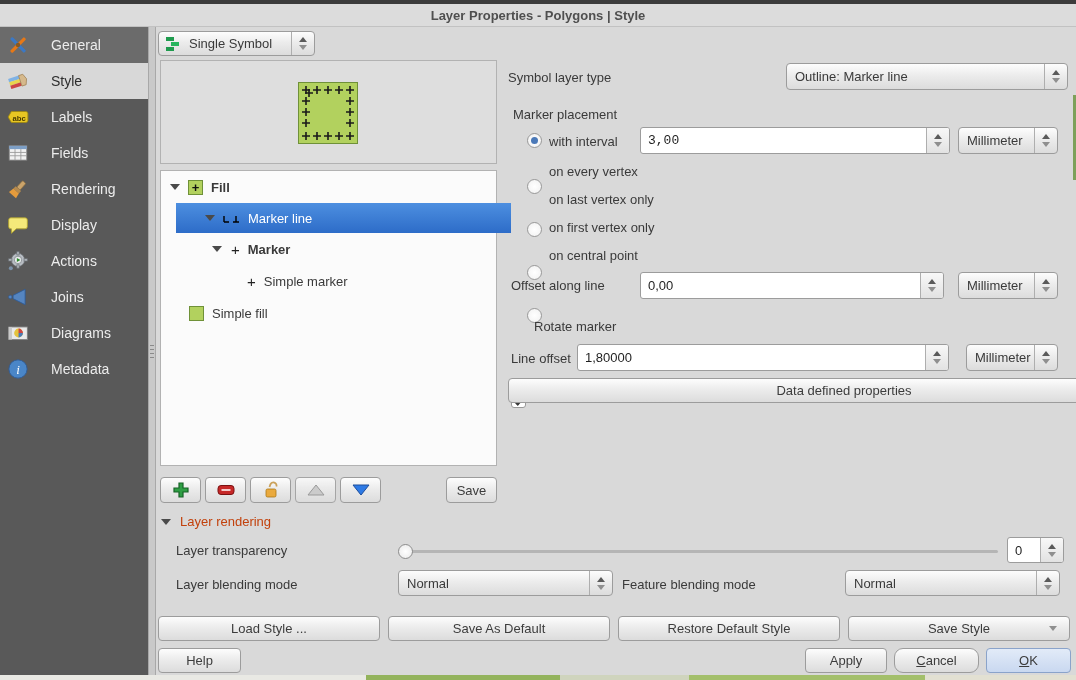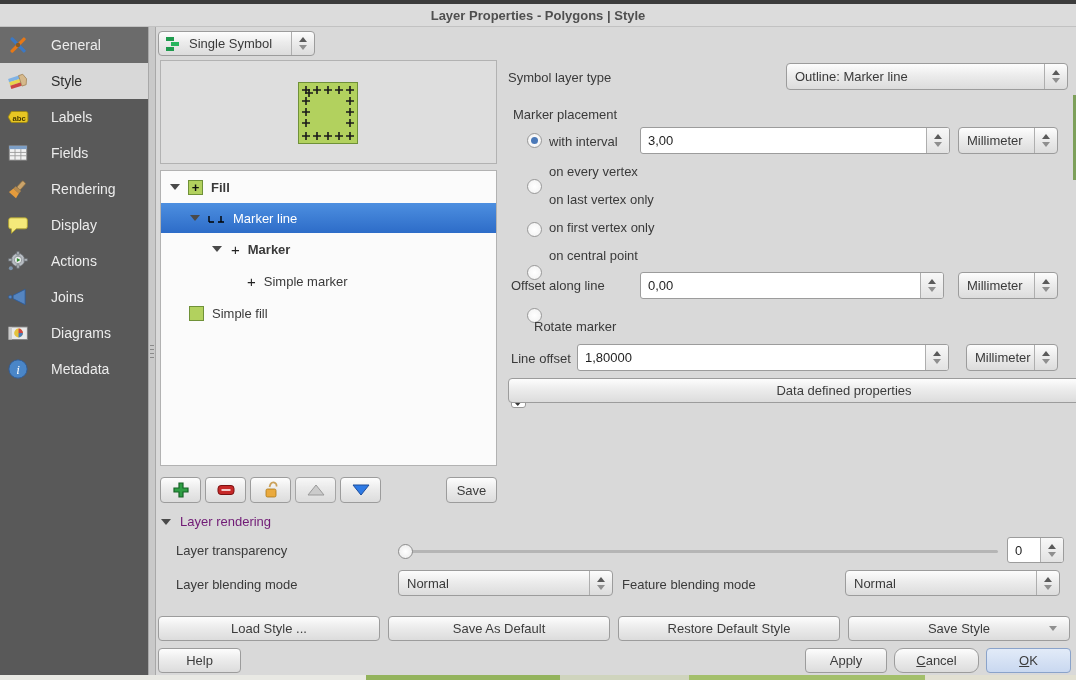--- a/index.html
+++ b/index.html
@@ -47,34 +47,34 @@
   .radio { width:15px; height:15px; border-radius:50%; background:radial-gradient(#ffffff,#f0f0f0); border:1px solid #999; position:relative; }
   .radio.on::after { content:""; position:absolute; left:3px; top:3px; width:7px; height:7px; border-radius:50%; background:#4b79b8; }
   .checkbox { width:15px; height:15px; border-radius:3px; background:#fff; border:1px solid #999; position:relative; }
   .checkbox.on::after { content:""; position:absolute; left:2px; top:3px; width:8px; height:4px;
     border-left:2px solid #3a3a3a; border-bottom:2px solid #3a3a3a; transform:rotate(-47deg); }
 
   
   #preview-box { left:160px; top:60px; width:337px; height:104px; background:#dedede; border:1px solid #b2b2b2; }
   #tree-box { left:160px; top:170px; width:337px; height:296px; background:#fbfbfb; border:1px solid #b2b2b2; }
   .tree-row { position:absolute; left:0; width:335px; height:30px; display:flex; align-items:center; }
-  .tree-row.sel { background:linear-gradient(#4d8fe0,#2d6cc8); color:#fff; }
+  .tree-row.sel { background:linear-gradient(#4d8fe0,#2d6cc8); color:#fff;margin-left:15px; }
   .tree-row .lbl { margin-left:8px; }
   .tree-row.bold .lbl { font-weight:bold; }
   .green-chip { width:15px; height:15px; background:#b2d15e; border:1px solid #6f9138; display:flex; align-items:center; justify-content:center;
                 font-weight:bold; color:#111; font-size:13px; line-height:1; }
   .plus-glyph { font-size:15px; color:#222; font-weight:normal; }
   .tool-btn { position:absolute; top:477px; width:41px; height:26px; }
   .tool-btn.disabled { opacity:.85; }
 
   
   #slider-track { left:407px; top:550px; width:591px; height:3px; background:#b5b5b5; border-radius:2px; }
   #slider-handle { left:398px; top:544px; width:15px; height:15px; border-radius:50%; background:radial-gradient(#ffffff,#e9e9e9); border:1px solid #8d8d8d; }
 
-  .section-label { color:#701a75; }
+  .section-label { color:#c2410c; }
   .mn::first-letter { text-decoration:underline; }
 </style>
 </head>
 <body>
 
 <div id="screen">
 
   <div class="abs" id="topstrip"></div>
 
   <div class="abs" id="titlebar">
@@ -262,21 +262,21 @@
     <span class="spincol">
         <span class="tri-up"></span>
         <span class="tri-dn"></span>
       </span>
   </div>
 
   <div class="abs label" style="left:513px; top:107px;">Marker placement</div>
 
   <div class="abs radio on" style="left:527px; top:133px;"></div>
   <div class="abs label" style="left:549px; top:134px;">with interval</div>
-  <div class="abs spininput" style="left:640px; top:127px; width:310px; height:27px;">
+  <div class="abs spininput" style="left:640px; top:127px; width:310px; height:27px;font-family:Liberation Mono, monospace;">
     <span class="val">3,00</span>
     <span class="spincol">
         <span class="tri-up"></span>
         <span class="tri-dn"></span>
       </span>
   </div>
   <div class="abs combo" style="left:958px; top:127px; width:100px; height:27px;">
     <span class="val">Millimeter</span>
     <span class="spincol">
         <span class="tri-up"></span>

